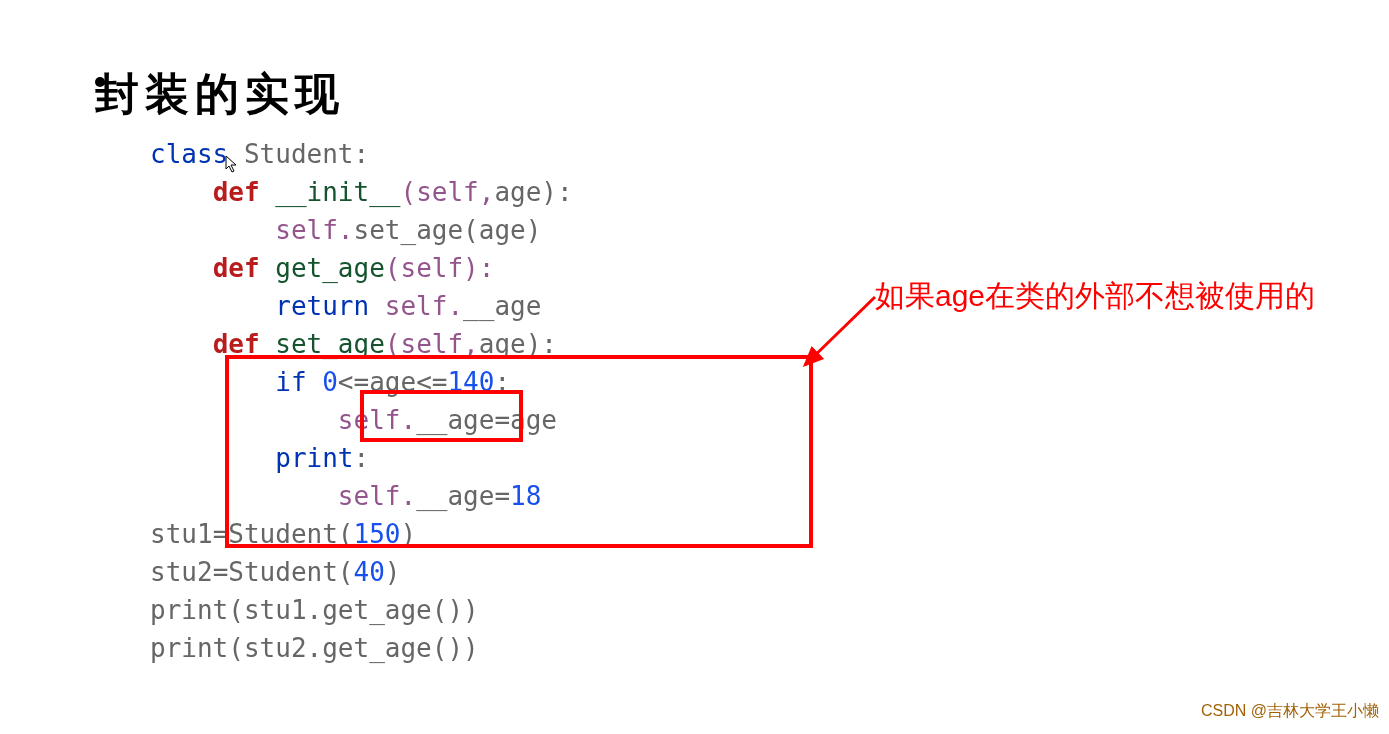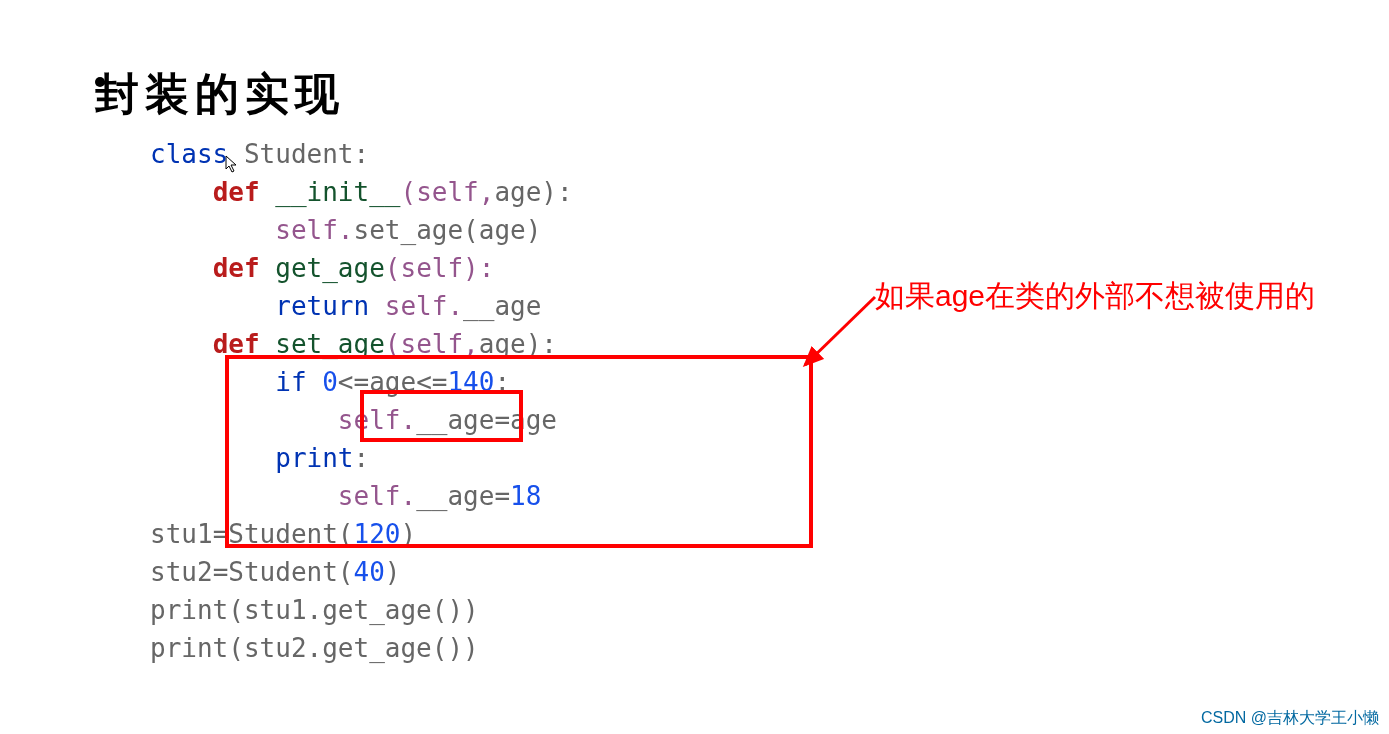--- a/index.html
+++ b/index.html
@@ -83,22 +83,22 @@
     position: absolute;
     left: 225px;
     top: 155px;
     font-size: 18px;
     color: #000;
     pointer-events: none;
   }
   .watermark {
     position: absolute;
     right: 10px;
-    bottom: 5px;
-    color: #0369a1;
+    bottom: 12px;
+    color: #a16207;
     font-size: 16px;
     font-family: sans-serif;
   }
 </style>
 </head>
 <body>
 
 <div class="bullet"></div>
 <div class="heading">封装的实现</div>
 
@@ -111,21 +111,21 @@
 <div class="code-block"><span class="kw">class</span><span> Student:</span>
     <span class="df">def</span><span class="fn"> __init__</span><span class="sp">(self,</span><span class="pn">age):</span>
         <span class="sp">self.</span><span class="pn">set_age</span><span class="pn">(age)</span>
     <span class="df">def</span><span class="fn"> get_age</span><span class="sp">(self):</span>
         <span class="kw">return</span><span class="sp"> self.</span><span class="pn">__age</span>
     <span class="df">def</span><span class="fn"> set_age</span><span class="sp">(self,</span><span class="pn">age):</span>
         <span class="kw">if</span><span class="num"> 0</span><span class="op">&lt;=</span><span class="pn">age</span><span class="op">&lt;=</span><span class="num">140</span><span class="pn">:</span>
             <span class="sp">self.</span><span class="pn">__age</span><span class="op">=</span><span class="pn">age</span>
         <span class="kw">print</span><span class="pn">:</span>
             <span class="sp">self.</span><span class="pn">__age</span><span class="op">=</span><span class="num">18</span>
-<span class="pn">stu1</span><span class="op">=</span><span class="pn">Student</span><span class="pn">(</span><span class="num">120</span><span class="pn">)</span>
+<span class="pn">stu1</span><span class="op">=</span><span class="pn">Student</span><span class="pn">(</span><span class="num">150</span><span class="pn">)</span>
 <span class="pn">stu2</span><span class="op">=</span><span class="pn">Student</span><span class="pn">(</span><span class="num">40</span><span class="pn">)</span>
 <span class="pn">print</span><span class="pn">(stu1.</span><span class="pn">get_age</span><span class="pn">())</span>
 <span class="pn">print</span><span class="pn">(stu2.</span><span class="pn">get_age</span><span class="pn">())</span></div>
 
 <div class="red-box-large"></div>
 <div class="red-box-small"></div>
 
 <svg class="arrow-svg" width="100" height="90">
   <defs>
     <marker id="arrowhead" markerWidth="8" markerHeight="8" refX="6" refY="3" orient="auto">

